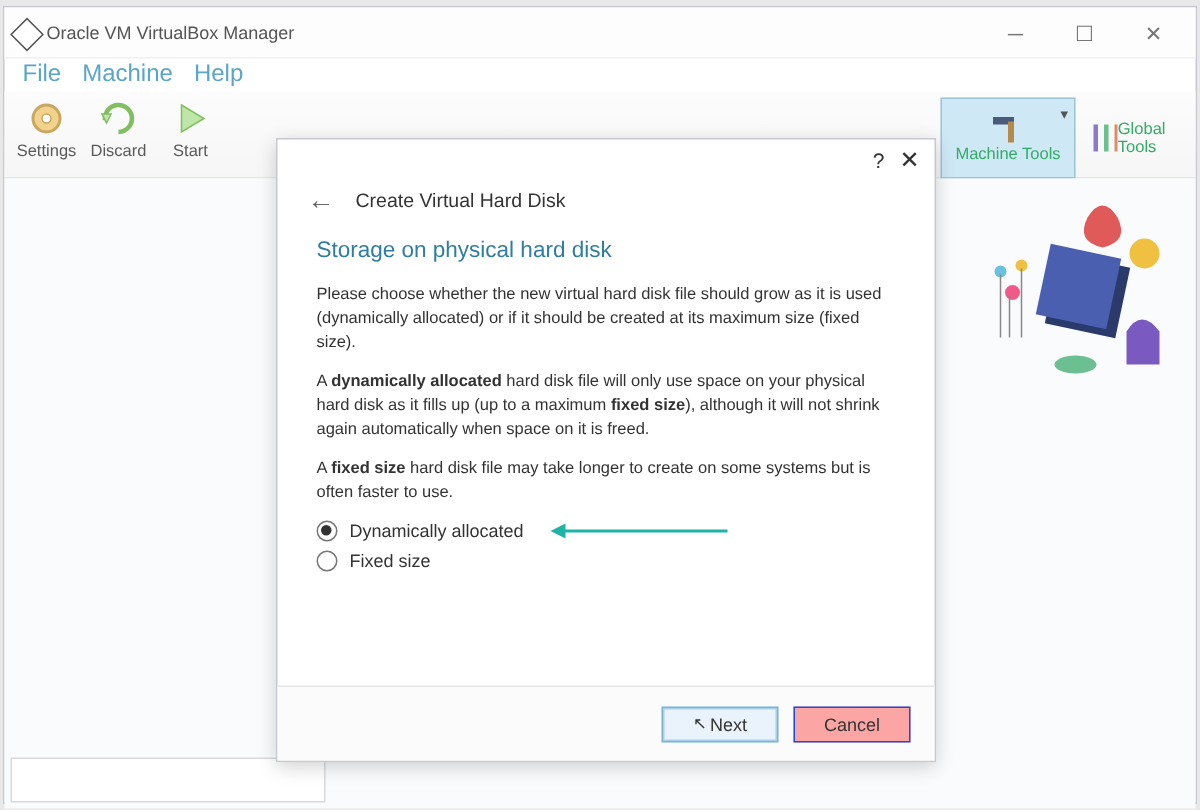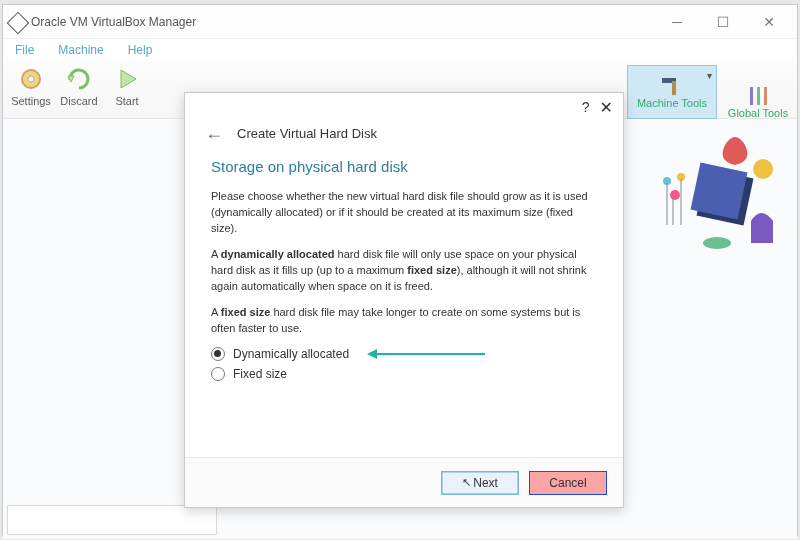--- a/index.html
+++ b/index.html
@@ -19,22 +19,22 @@
     transform: rotate(45deg); left:1px; top:1px; background:#fff;
   }
   .titlebar .title { font-size: 12px; color:#555; flex:1; }
   .titlebar .win-controls { display:flex; gap: 2px; }
   .titlebar .win-btn {
     width: 44px; height: 28px; display:flex; align-items:center; justify-content:center;
     color:#777; font-size: 14px;
   }
 
   .menubar {
-    height: 22px; display:flex; align-items:center; gap:12px; padding: 0 6px;
-    font-size: 12px; color:#5aa6c8;
+    height: 22px; display:flex; align-items:center; gap:2px; padding: 0 6px;
+    font-size: 16px; color:#5aa6c8;
   }
   .menubar span { padding: 2px 6px; }
 
   .toolbar {
     height: 58px; display:flex; align-items:flex-start; padding: 4px 4px 0 4px;
     border-bottom: 1px solid #e4e6e8;
     background: linear-gradient(#fcfcfc,#f6f6f6);
   }
   .tb-btn {
     width: 48px; display:flex; flex-direction:column; align-items:center; justify-content:flex-start;
@@ -51,21 +51,21 @@
 
   .toolbar .spacer { flex:1; }
   .tool-group-right { display:flex; height:56px; align-items:flex-start; gap:6px; }
   .machine-tools {
     width: 90px; height:54px; background:#cfe8f6; border:1px solid #9dc5da;
     display:flex; flex-direction:column; align-items:center; justify-content:center;
     font-size:11px; color:#3a6; position:relative;
   }
   .machine-tools .drop { position:absolute; right:4px; top:4px; font-size:10px; color:#555; }
   .global-tools {
-    width: 70px; height:54px; display:flex; flex-direction:column; align-items:center; justify-content:flex-end;
+    width: 70px; height:54px; display:flex; flex-direction:row; align-items:center; justify-content:flex-start;
     font-size:11px; color:#3a6;
   }
 
   .content-area {
     position:relative; height: calc(100% - 30px - 22px - 58px);
     background:#fafbfc;
   }
   .mascot {
     position:absolute; right:12px; top:6px; width:140px; height:130px;
   }

